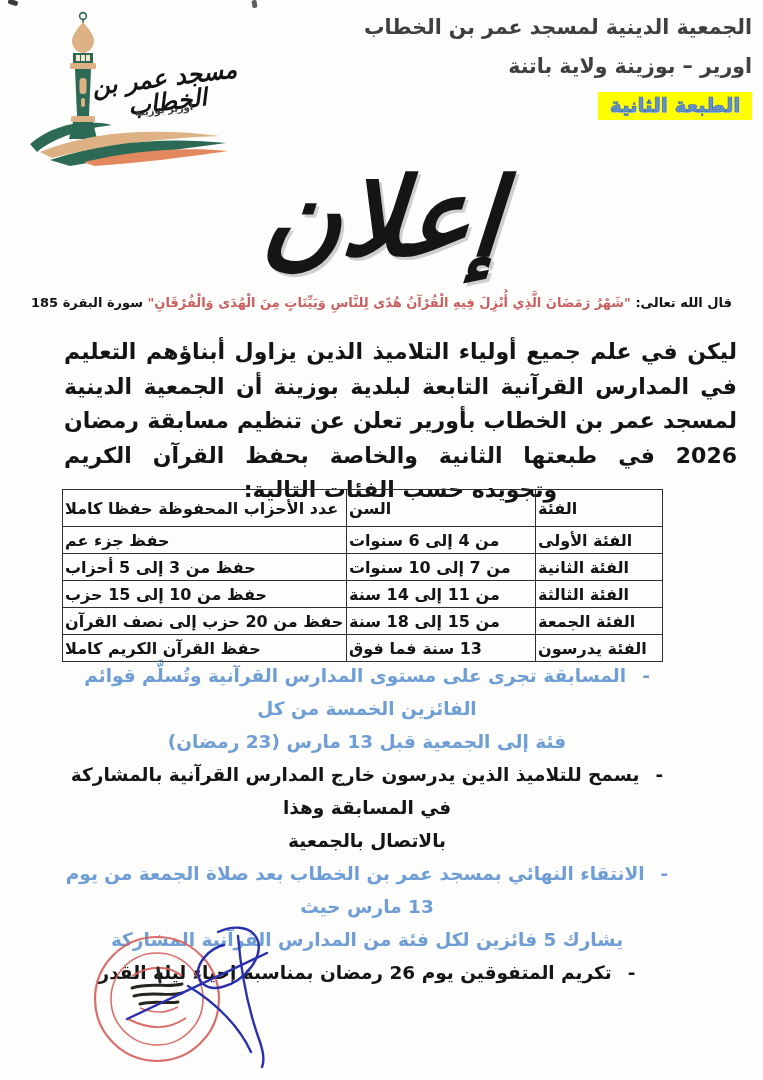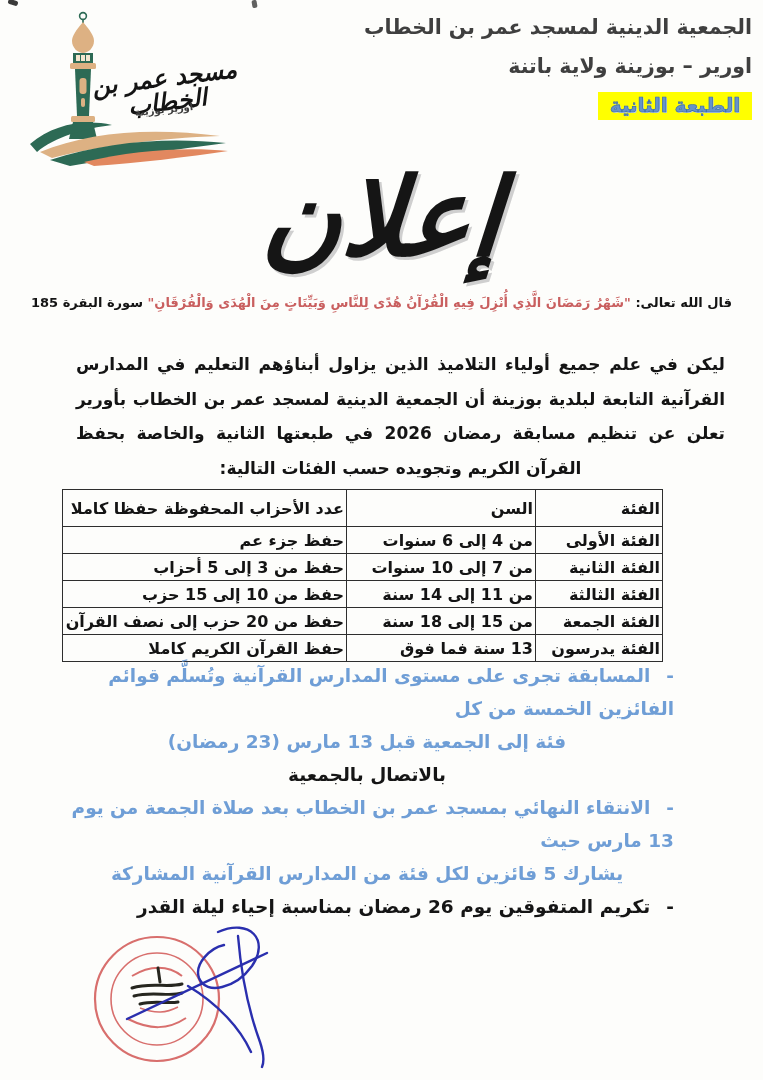--- a/index.html
+++ b/index.html
@@ -54,44 +54,44 @@
   
   .quote{
     position:absolute;left:20px;right:20px;top:295px;text-align:center;
     font-size:13px;font-weight:bold;color:#141414;white-space:nowrap;
   }
   .quote .verse{color:var(--verse-red,#c95f5f);}
 
   
   .intro{
     position:absolute;top:335px;right:26px;left:64px;
-    font-size:17px;font-weight:bold;line-height:34.5px;
-    text-align:justify;text-align-last:center;color:#141414;margin:12px;
+    font-size:22px;font-weight:bold;line-height:34.5px;
+    text-align:justify;text-align-last:center;color:#141414;margin:0;
   }
 
   
   .cat-table{
     position:absolute;top:489px;left:62px;width:600px;
     border-collapse:collapse;direction:rtl;table-layout:fixed;
     font-size:16px;font-weight:600;color:#141414;
   }
   .cat-table th,.cat-table td{
-    border:1.4px solid #2e2e2e;text-align:right;vertical-align:middle;
+    border:1.4px solid #2e2e2e;text-align:left;vertical-align:middle;
     padding:0 2px;white-space:nowrap;overflow:hidden;
   }
   .cat-table th{height:36px;font-weight:600;}
   .cat-table td{height:26px;}
 
   
   .bullets{
     position:absolute;top:659px;left:60px;width:614px;direction:rtl;
     font-size:18.5px;font-weight:bold;line-height:33px;
   }
   .bullet{margin:0;}
-  .bullet .first{text-align:right;}
+  .bullet .first{text-align:center;}
   .bullet .cont{text-align:center;}
   .bullet .dash{display:inline-block;margin-left:16px;}
   .bullet.blue{color:var(--bullet-blue,#6f9ed6);}
   .bullet.black{color:#151515;}
 
   
   .stamp{position:absolute;left:70px;top:916px;width:215px;height:164px;}
 </style>
 </head>
 <body>
@@ -190,20 +190,21 @@
         </tr>
       </tbody>
   </table>
 
   <div class="bullets" id="bullets">
       <div class="bullet blue">
         <div class="first"><span class="dash">-</span><span>المسابقة تجرى على مستوى المدارس القرآنية وتُسلَّم قوائم الفائزين الخمسة من كل</span></div>
         <div class="cont">فئة إلى الجمعية قبل 13 مارس (23 رمضان)</div>
       </div>
       <div class="bullet black">
+        <div class="first"><span class="dash">-</span><span>يسمح للتلاميذ الذين يدرسون خارج المدارس القرآنية بالمشاركة في المسابقة وهذا</span></div>
         <div class="cont">بالاتصال بالجمعية</div>
       </div>
       <div class="bullet blue">
         <div class="first"><span class="dash">-</span><span>الانتقاء النهائي بمسجد عمر بن الخطاب بعد صلاة الجمعة من يوم 13 مارس حيث</span></div>
         <div class="cont">يشارك 5 فائزين لكل فئة من المدارس القرآنية المشاركة</div>
       </div>
       <div class="bullet black">
         <div class="first"><span class="dash">-</span><span>تكريم المتفوقين يوم 26 رمضان بمناسبة إحياء ليلة القدر</span></div>
       </div>
     </div>

